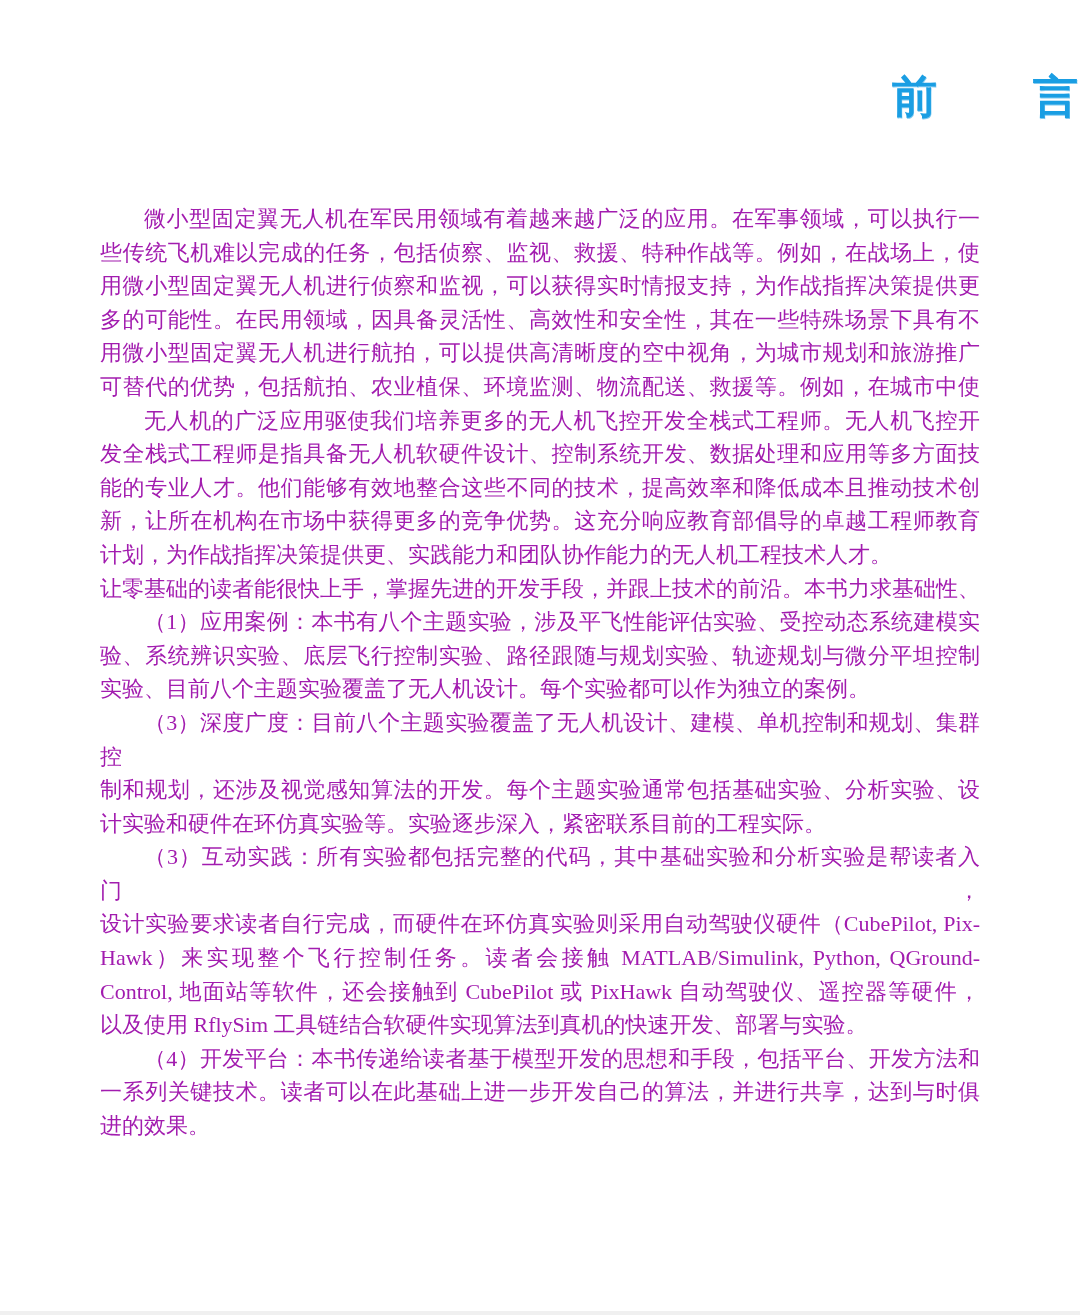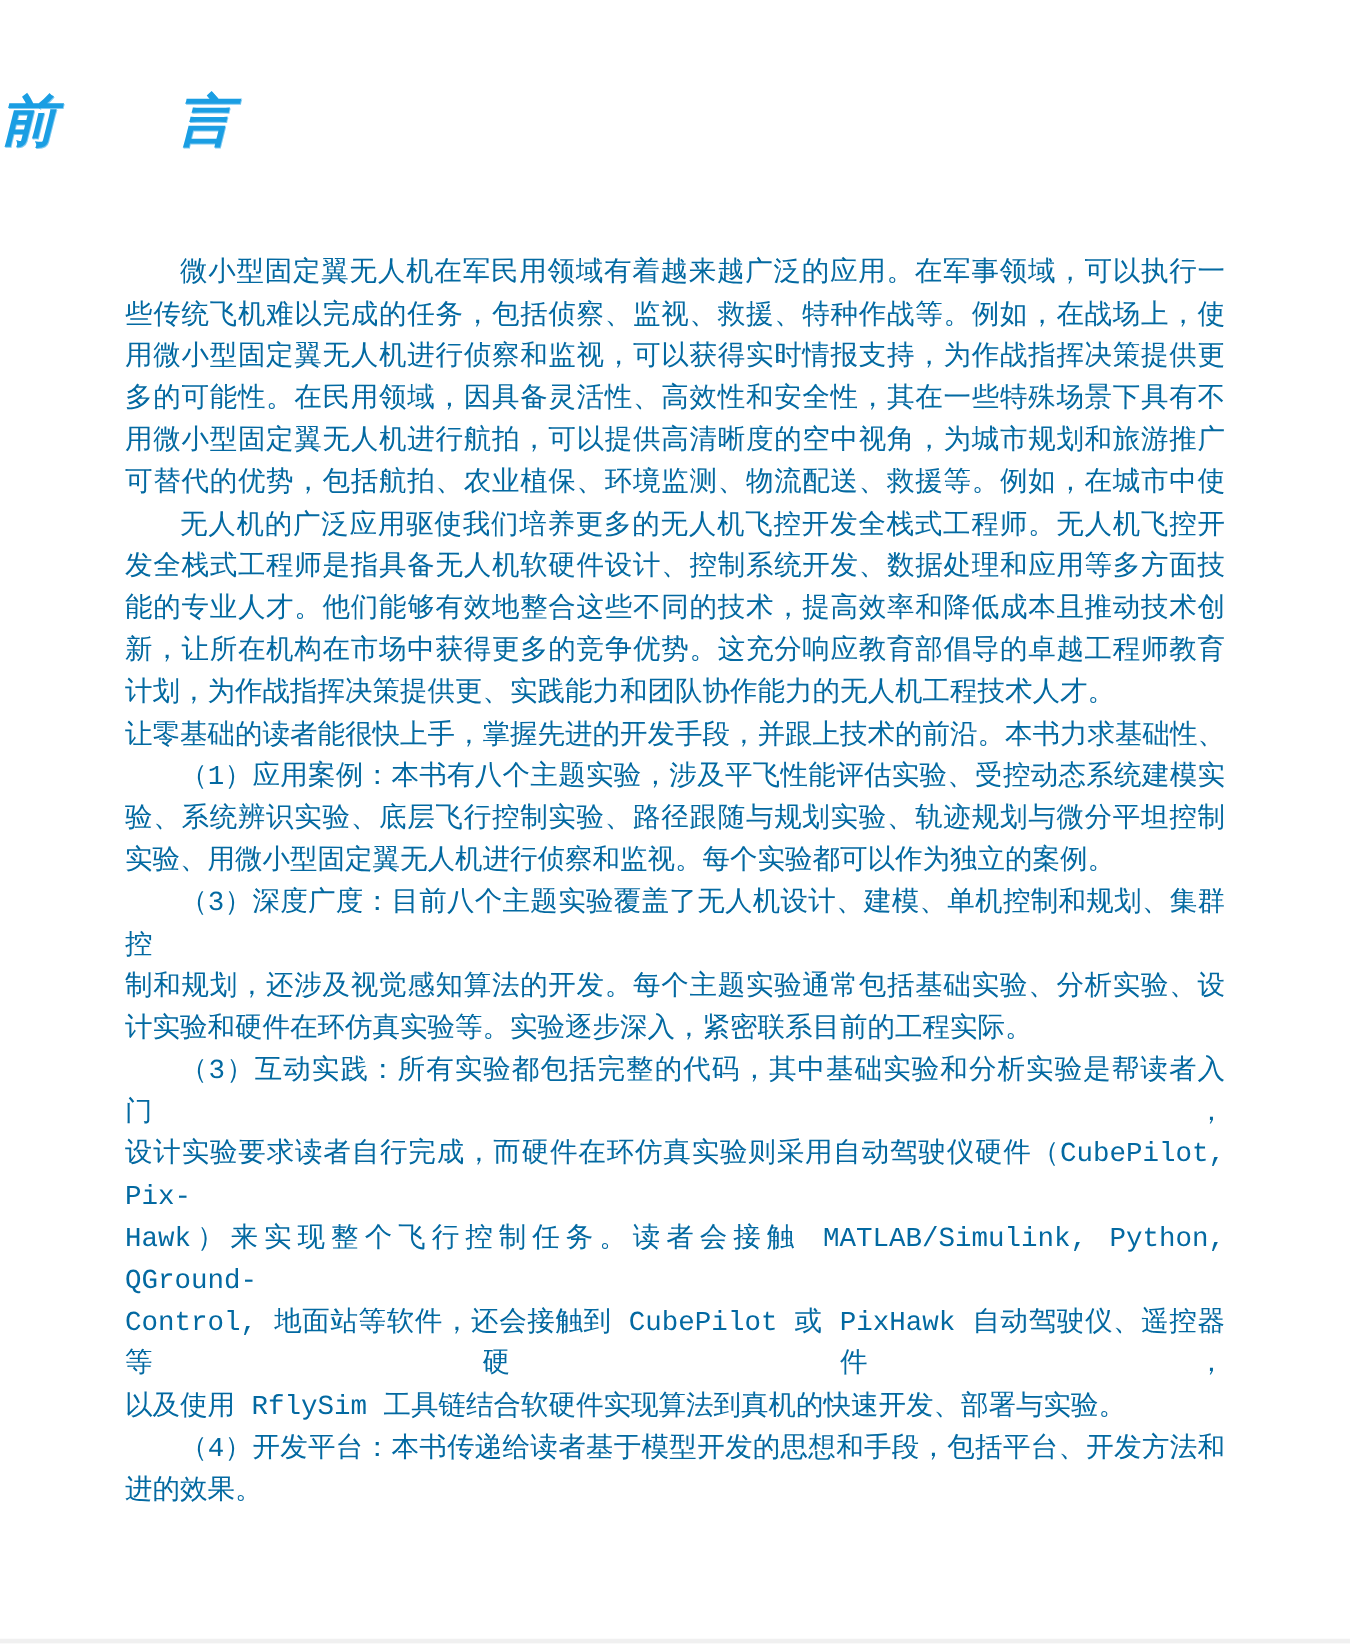--- a/index.html
+++ b/index.html
@@ -11,42 +11,40 @@
     position: relative;
     width: 1080px;
     height: 1315px;
     margin: 0 auto;
     background: #ffffff;
     overflow: hidden;
     font-family: "Liberation Serif", "DejaVu Serif", serif;
   }
   .page-title {
     margin: 72px 0 0 0;
-    text-align: left;
+    text-align: right;
     font-size: 45px;
     line-height: 50px;
     font-weight: bold;
     letter-spacing: 2px;
     color: #1a9ee3;
     text-shadow: 0.5px 0.5px 0 rgba(26,158,227,0.55);
-    font-style: italic;
   }
   .body-text {
     width: 880px;
     margin: 80px auto 0 auto;
     color: #3a3a3a;
   }
   .text-line {
     font-size: 22px;
     line-height: 33.6px;
     white-space: normal;
     text-align: justify;
     text-align-last: justify;
-    color: #0369a1;
-    font-family: Liberation Mono, monospace;
+    color: #a21caf;
     -webkit-font-smoothing: antialiased;
   }
   .text-line.indent {
     text-indent: 44px;
   }
   .text-line.last {
     text-align-last: left;
   }
   .page-bottom-edge {
     position: absolute;
@@ -71,27 +69,28 @@
       <div class="text-line">用微小型固定翼无人机进行航拍，可以提供高清晰度的空中视角，为城市规划和旅游推广</div>
       <div class="text-line">可替代的优势，包括航拍、农业植保、环境监测、物流配送、救援等。例如，在城市中使</div>
       <div class="text-line indent">无人机的广泛应用驱使我们培养更多的无人机飞控开发全栈式工程师。无人机飞控开</div>
       <div class="text-line">发全栈式工程师是指具备无人机软硬件设计、控制系统开发、数据处理和应用等多方面技</div>
       <div class="text-line">能的专业人才。他们能够有效地整合这些不同的技术，提高效率和降低成本且推动技术创</div>
       <div class="text-line">新，让所在机构在市场中获得更多的竞争优势。这充分响应教育部倡导的卓越工程师教育</div>
       <div class="text-line last">计划，为作战指挥决策提供更、实践能力和团队协作能力的无人机工程技术人才。</div>
       <div class="text-line">让零基础的读者能很快上手，掌握先进的开发手段，并跟上技术的前沿。本书力求基础性、</div>
       <div class="text-line indent">（1）应用案例：本书有八个主题实验，涉及平飞性能评估实验、受控动态系统建模实</div>
       <div class="text-line">验、系统辨识实验、底层飞行控制实验、路径跟随与规划实验、轨迹规划与微分平坦控制</div>
-      <div class="text-line last">实验、用微小型固定翼无人机进行侦察和监视。每个实验都可以作为独立的案例。</div>
+      <div class="text-line last">实验、目前八个主题实验覆盖了无人机设计。每个实验都可以作为独立的案例。</div>
       <div class="text-line indent">（3）深度广度：目前八个主题实验覆盖了无人机设计、建模、单机控制和规划、集群控</div>
       <div class="text-line">制和规划，还涉及视觉感知算法的开发。每个主题实验通常包括基础实验、分析实验、设</div>
       <div class="text-line last">计实验和硬件在环仿真实验等。实验逐步深入，紧密联系目前的工程实际。</div>
       <div class="text-line indent">（3）互动实践：所有实验都包括完整的代码，其中基础实验和分析实验是帮读者入门，</div>
       <div class="text-line">设计实验要求读者自行完成，而硬件在环仿真实验则采用自动驾驶仪硬件（CubePilot, Pix-</div>
       <div class="text-line">Hawk）来实现整个飞行控制任务。读者会接触 MATLAB/Simulink, Python, QGround-</div>
       <div class="text-line">Control, 地面站等软件，还会接触到 CubePilot 或 PixHawk 自动驾驶仪、遥控器等硬件，</div>
       <div class="text-line last">以及使用 RflySim 工具链结合软硬件实现算法到真机的快速开发、部署与实验。</div>
       <div class="text-line indent">（4）开发平台：本书传递给读者基于模型开发的思想和手段，包括平台、开发方法和</div>
+      <div class="text-line">一系列关键技术。读者可以在此基础上进一步开发自己的算法，并进行共享，达到与时俱</div>
       <div class="text-line last">进的效果。</div>
     </div>
 
   <div class="page-bottom-edge"></div>
 </div>
 
 </body></html>

